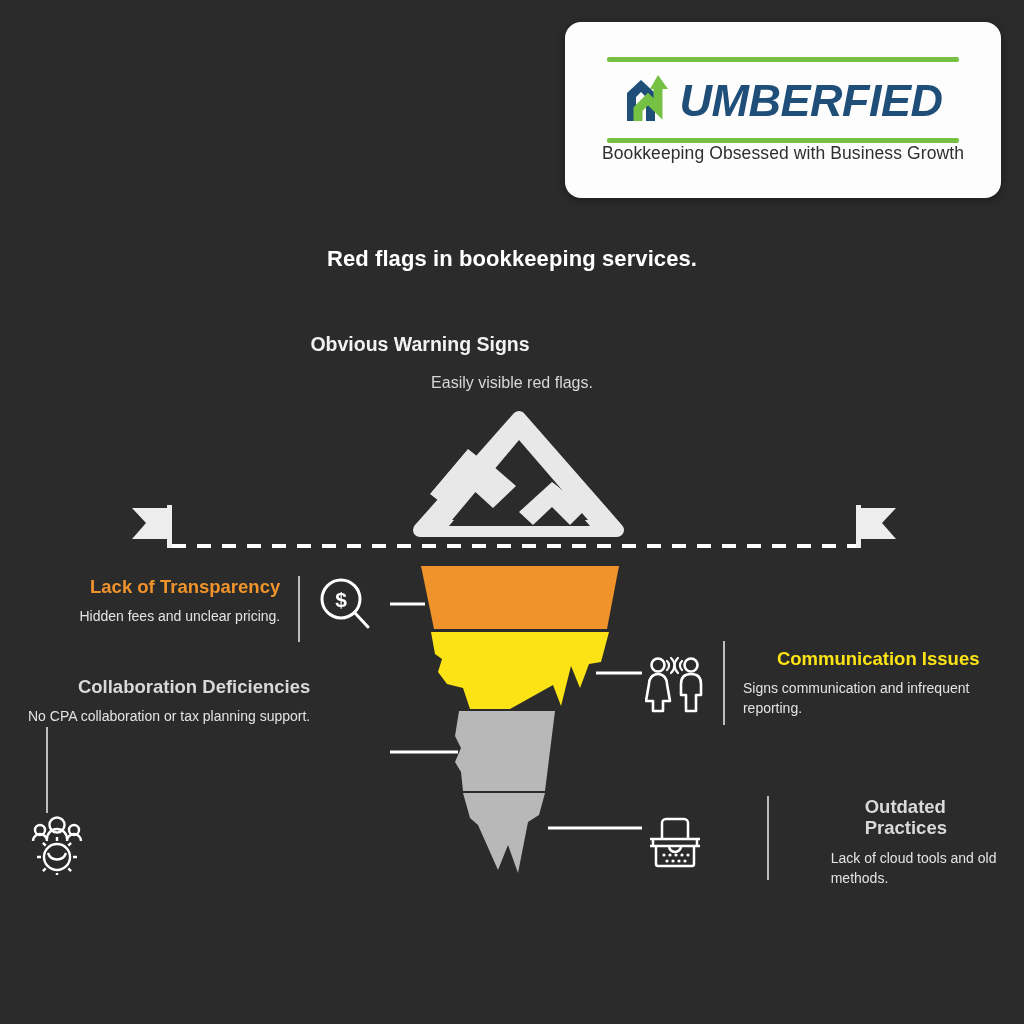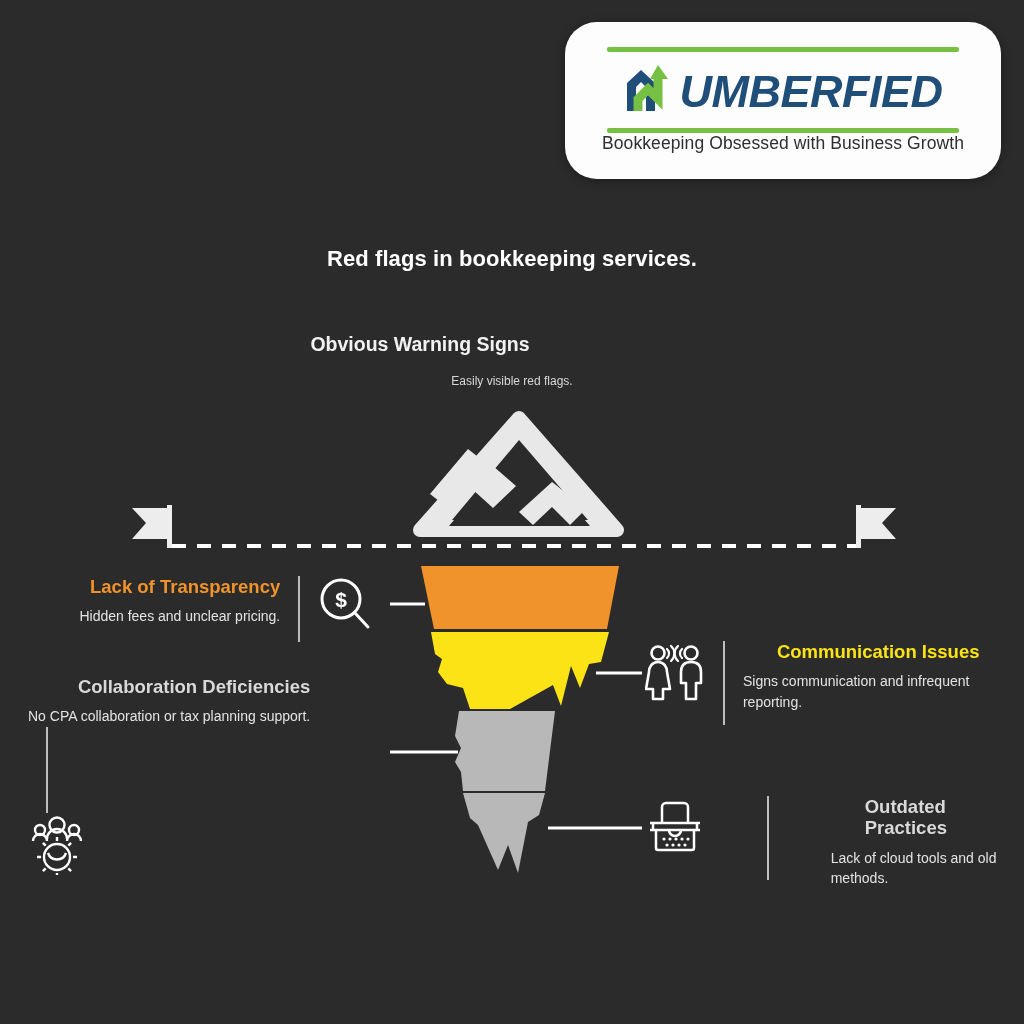--- a/index.html
+++ b/index.html
@@ -7,22 +7,22 @@
     width:1024px;height:1024px;overflow:hidden;
     background:#2b2b2b;
     font-family:"Liberation Sans",sans-serif;
     position:relative;
     -webkit-font-smoothing:antialiased;
   }
   .stage{position:absolute;inset:0;}
 
   
   .logo-card{
-    position:absolute;left:565px;top:22px;width:436px;height:157px;
-    background:#fdfdfd;border-radius:32px;
+    position:absolute;left:565px;top:22px;width:436px;height:176px;
+    background:#fdfdfd;border-radius:16px;
     display:flex;flex-direction:column;align-items:center;justify-content:center;
     box-shadow:0 2px 10px rgba(0,0,0,.35);
   }
   .logo-rule{width:352px;height:5px;background:#76c043;border-radius:2px;}
   .logo-rule.top{margin-bottom:6px;}
   .logo-rule.bot{margin-top:4px;}
   .logo-wordmark{
     display:flex;align-items:center;justify-content:center;
     height:66px;width:100%;
   }
@@ -40,40 +40,40 @@
   .main-title{
     position:absolute;left:0;top:246px;width:1024px;text-align:center;
     color:#ffffff;font-size:22px;font-weight:bold;letter-spacing:.1px;
   }
   .sub-title{
     position:absolute;left:0;top:333px;width:840px;text-align:center;
     color:#f2f2f2;font-size:19.5px;font-weight:bold;
   }
   .sub-desc{
     position:absolute;left:0;top:374px;width:1024px;text-align:center;
-    color:#d8d8d8;font-size:12px;font-weight:normal;
+    color:#d8d8d8;font-size:16px;font-weight:normal;
   }
 
   
   .berg{position:absolute;left:0;top:0;width:1024px;height:1024px;pointer-events:none;}
 
   
   .callout{position:absolute;display:flex;align-items:flex-start;}
   .callout .txt-col{display:flex;flex-direction:column;}
   .callout .c-title{font-size:18.5px;font-weight:bold;line-height:1.15;padding-left:34px;}
   .callout .c-desc{font-size:14px;color:#e3e3e3;line-height:1.45;margin-top:9px;font-weight:normal;}
   .divider{width:2px;background:#bdbdbd;align-self:stretch;}
   .ic{flex:0 0 auto;}
 
   
   .callout.left{text-align:right;}
   .callout.left .txt-col{align-items:flex-end;}
   .callout.left .divider{margin:0 18px;}
   
-  .callout.right{text-align:left;}
+  .callout.right{text-align:left;align-items:center;}
   .callout.right .txt-col{align-items:flex-start;}
   .callout.right .divider{margin:0 18px;}
 
   #callout-transparency{left:56px;top:576px;}
   #callout-transparency .c-title{color:#f0932b;}
   #callout-transparency .divider{height:66px;}
 
   #callout-collaboration{left:28px;top:676px;flex-direction:column;}
   #callout-collaboration .c-title{color:#d9d9d9;}
   #callout-collaboration .divider{height:86px;}

